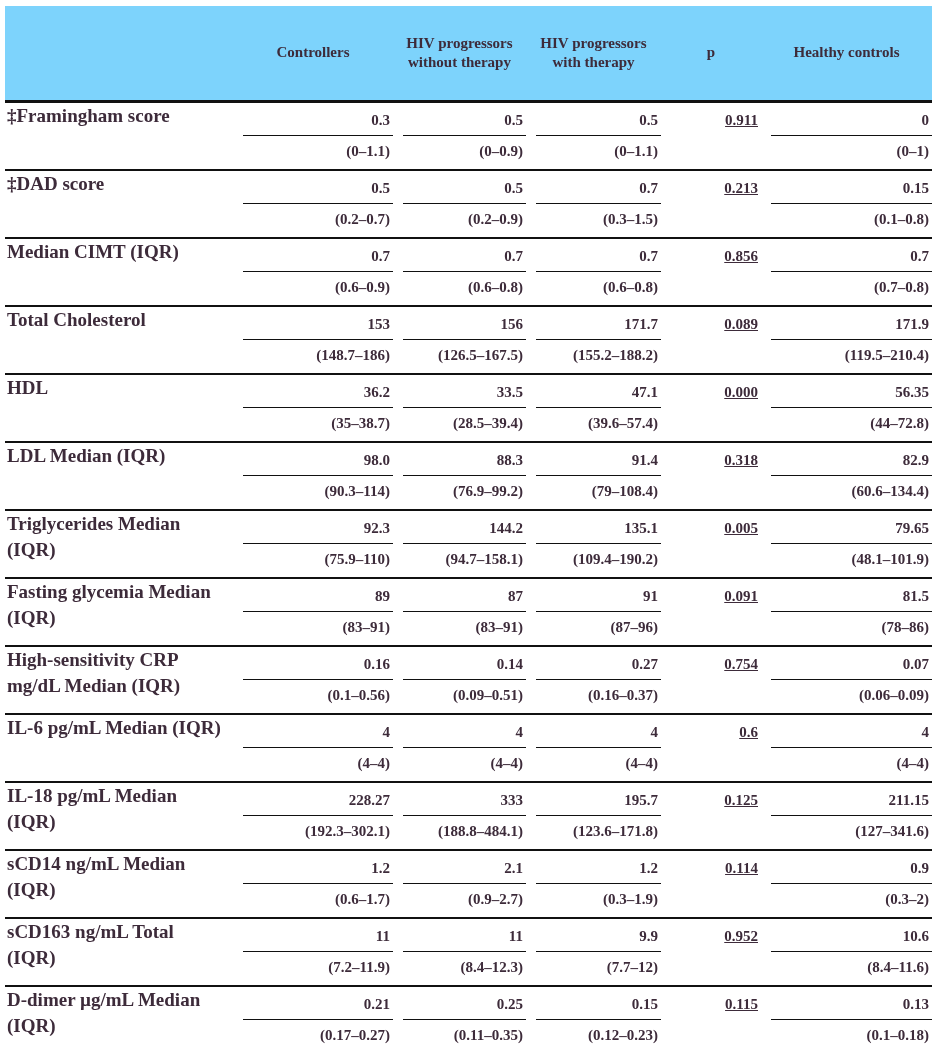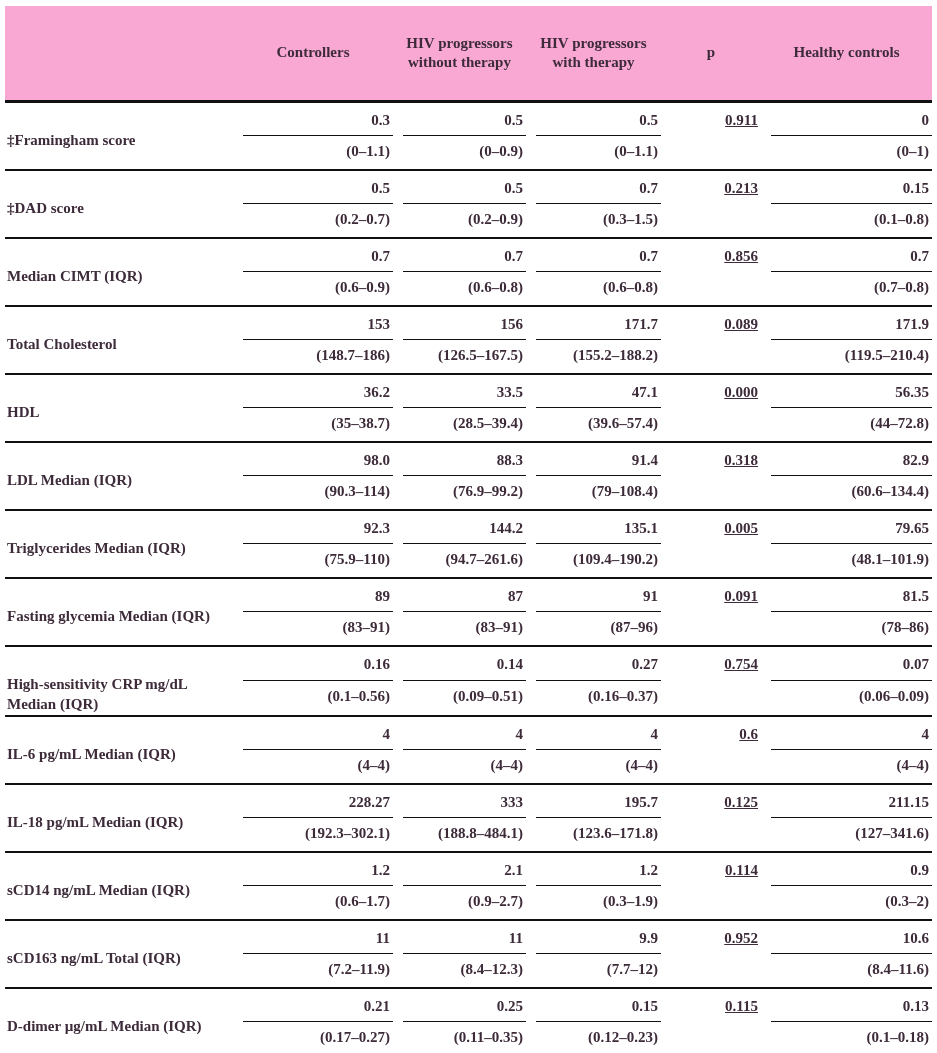--- a/index.html
+++ b/index.html
@@ -16,43 +16,42 @@
     font-weight: 700;
     color: #3d2b3a;
     overflow: hidden;
   }
   .grid-cols {
     display: grid;
     grid-template-columns: 228px 160px 133px 135px 100px 1fr;
   }
   
   .thead {
-    background: #f9a8d4;
+    background: #7dd3fc;
     border-bottom: 3px solid #111111;
     min-height: 94px;
     align-items: center;
   }
   .th {
     text-align: center;
     font-size: 15px;
     line-height: 1.3;
     padding: 4px 6px;
   }
   
   .trow {
     border-bottom: 2px solid #111111;
   }
   .tlabel {
     grid-column: 1;
     grid-row: 1 / 3;
-    font-size: 15px;
+    font-size: 19px;
     line-height: 1.35;
     padding: 0 6px 0 2px;
     text-align: left;
-    margin-top: 27px;
   }
   .cell {
     font-size: 15px;
     line-height: 1.4;
     text-align: right;
     padding: 7px 3px 4px 3px;
   }
   .cell.m {
     grid-row: 1;
     border-bottom: 1px solid #111111;
@@ -180,21 +179,21 @@
   <div class="trow grid-cols">
     <div class="tlabel">Triglycerides Median (IQR)</div>
 
     <div class="cell m colc1">92.3</div>
     <div class="cell m colc2">144.2</div>
     <div class="cell m colc3">135.1</div>
     <div class="cell m noline colp">0.005</div>
     <div class="cell m colc4">79.65</div>
 
     <div class="cell iqr colc1">(75.9–110)</div>
-    <div class="cell iqr colc2">(94.7–261.6)</div>
+    <div class="cell iqr colc2">(94.7–158.1)</div>
     <div class="cell iqr colc3">(109.4–190.2)</div>
     <div class="cell iqr colc4">(48.1–101.9)</div>
   </div>
 
   <div class="trow grid-cols">
     <div class="tlabel">Fasting glycemia Median (IQR)</div>
 
     <div class="cell m colc1">89</div>
     <div class="cell m colc2">87</div>
     <div class="cell m colc3">91</div>

